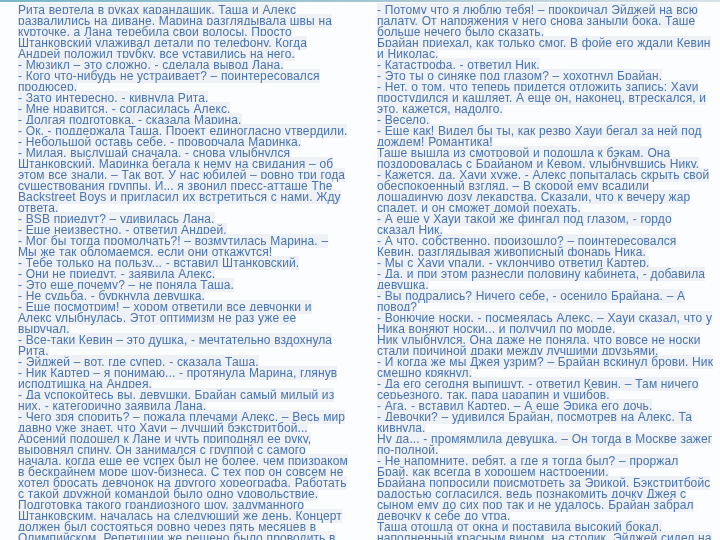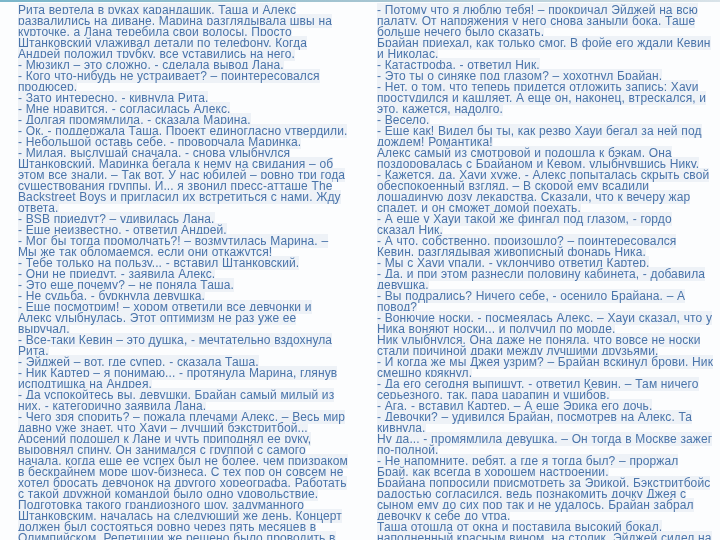--- a/index.html
+++ b/index.html
@@ -48,21 +48,21 @@
 <body>
 
 <div class="slide">
   <div class="top-rule"></div>
   <div class="text-column left">
       <p class="line"><span>Рита вертела в руках карандашик. Таша и Алекс развалились на диване. Марина разглядывала швы на курточке, а Лана теребила свои волосы. Просто Штанковский улаживал детали по телефону. Когда Андрей положил трубку, все уставились на него.</span></p>
       <p class="line"><span>- Мюзикл – это сложно, - сделала вывод Лана.</span></p>
       <p class="line"><span>- Кого что-нибудь не устраивает? – поинтересовался продюсер.</span></p>
       <p class="line"><span>- Зато интересно, - кивнула Рита.</span></p>
       <p class="line"><span>- Мне нравится, - согласилась Алекс.</span></p>
-      <p class="line"><span>- Долгая промямлила, - сказала Марина.</span></p>
+      <p class="line"><span>- Долгая подготовка, - сказала Марина.</span></p>
       <p class="line"><span>- Ок, - поддержала Таша. Проект единогласно утвердили.</span></p>
       <p class="line"><span>- Небольшой оставь себе, - проворчала Маринка.</span></p>
       <p class="line"><span>- Милая, выслушай сначала, - снова улыбнулся Штанковский. Маринка бегала к нему на свидания – об этом все знали. – Так вот. У нас юбилей – ровно три года существования группы. И... я звонил пресс-атташе The Backstreet Boys и пригласил их встретиться с нами. Жду ответа.</span></p>
       <p class="line"><span>- BSB приедут? – удивилась Лана.</span></p>
       <p class="line"><span>- Еще неизвестно, - ответил Андрей.</span></p>
       <p class="line"><span>- Мог бы тогда промолчать?! – возмутилась Марина. – Мы же так обломаемся, если они откажутся!</span></p>
       <p class="line"><span>- Тебе только на пользу... - вставил Штанковский.</span></p>
       <p class="line"><span>- Они не приедут, - заявила Алекс.</span></p>
       <p class="line"><span>- Это еще почему? – не поняла Таша.</span></p>
       <p class="line"><span>- Не судьба, - буркнула девушка.</span></p>
@@ -76,21 +76,21 @@
       <p class="line"><span>Подготовка такого грандиозного шоу, задуманного Штанковским, началась на следующий же день. Концерт должен был состояться ровно через пять месяцев в Олимпийском. Репетиции же решено было проводить в киноконцертном зале, где были все условия. Но до этого еще было далеко. Предстояло сначала три месяца отпахать в гимнастическом зале, разучивая хореографию к шоу.</span></p>
     </div>
   <div class="text-column right">
       <p class="line"><span>- Потому что я люблю тебя! – прокричал Эйджей на всю палату. От напряжения у него снова заныли бока. Таше больше нечего было сказать.</span></p>
       <p class="line"><span>Брайан приехал, как только смог. В фойе его ждали Кевин и Николас.</span></p>
       <p class="line"><span>- Катастрофа, - ответил Ник.</span></p>
       <p class="line"><span>- Это ты о синяке под глазом? – хохотнул Брайан.</span></p>
       <p class="line"><span>- Нет, о том, что теперь придется отложить запись: Хауи простудился и кашляет. А еще он, наконец, втрескался, и это, кажется, надолго.</span></p>
       <p class="line"><span>- Весело.</span></p>
       <p class="line"><span>- Еще как! Видел бы ты, как резво Хауи бегал за ней под дождем! Романтика!</span></p>
-      <p class="line"><span>Алекс самый из смотровой и подошла к бэкам. Она поздоровалась с Брайаном и Кевом, улыбнувшись Нику.</span></p>
+      <p class="line"><span>Таше вышла из смотровой и подошла к бэкам. Она поздоровалась с Брайаном и Кевом, улыбнувшись Нику.</span></p>
       <p class="line"><span>- Кажется, да. Хауи хуже, - Алекс попыталась скрыть свой обеспокоенный взгляд. – В скорой ему всадили лошадиную дозу лекарства. Сказали, что к вечеру жар спадет, и он сможет домой поехать.</span></p>
       <p class="line"><span>- А еще у Хауи такой же фингал под глазом, - гордо сказал Ник.</span></p>
       <p class="line"><span>- А что, собственно, произошло? – поинтересовался Кевин, разглядывая живописный фонарь Ника.</span></p>
       <p class="line"><span>- Мы с Хауи упали, - уклончиво ответил Картер.</span></p>
       <p class="line"><span>- Да, и при этом разнесли половину кабинета, - добавила девушка.</span></p>
       <p class="line"><span>- Вы подрались? Ничего себе, - осенило Брайана. – А повод?</span></p>
       <p class="line"><span>- Вонючие носки, - посмеялась Алекс. – Хауи сказал, что у Ника воняют носки... и получил по морде.</span></p>
       <p class="line"><span>Ник улыбнулся. Она даже не поняла, что вовсе не носки стали причиной драки между лучшими друзьями.</span></p>
       <p class="line"><span>- И когда же мы Джея узрим? – Брайан вскинул брови. Ник смешно крякнул.</span></p>
       <p class="line"><span>- Да его сегодня выпишут, - ответил Кевин. – Там ничего серьезного, так, пара царапин и ушибов.</span></p>

